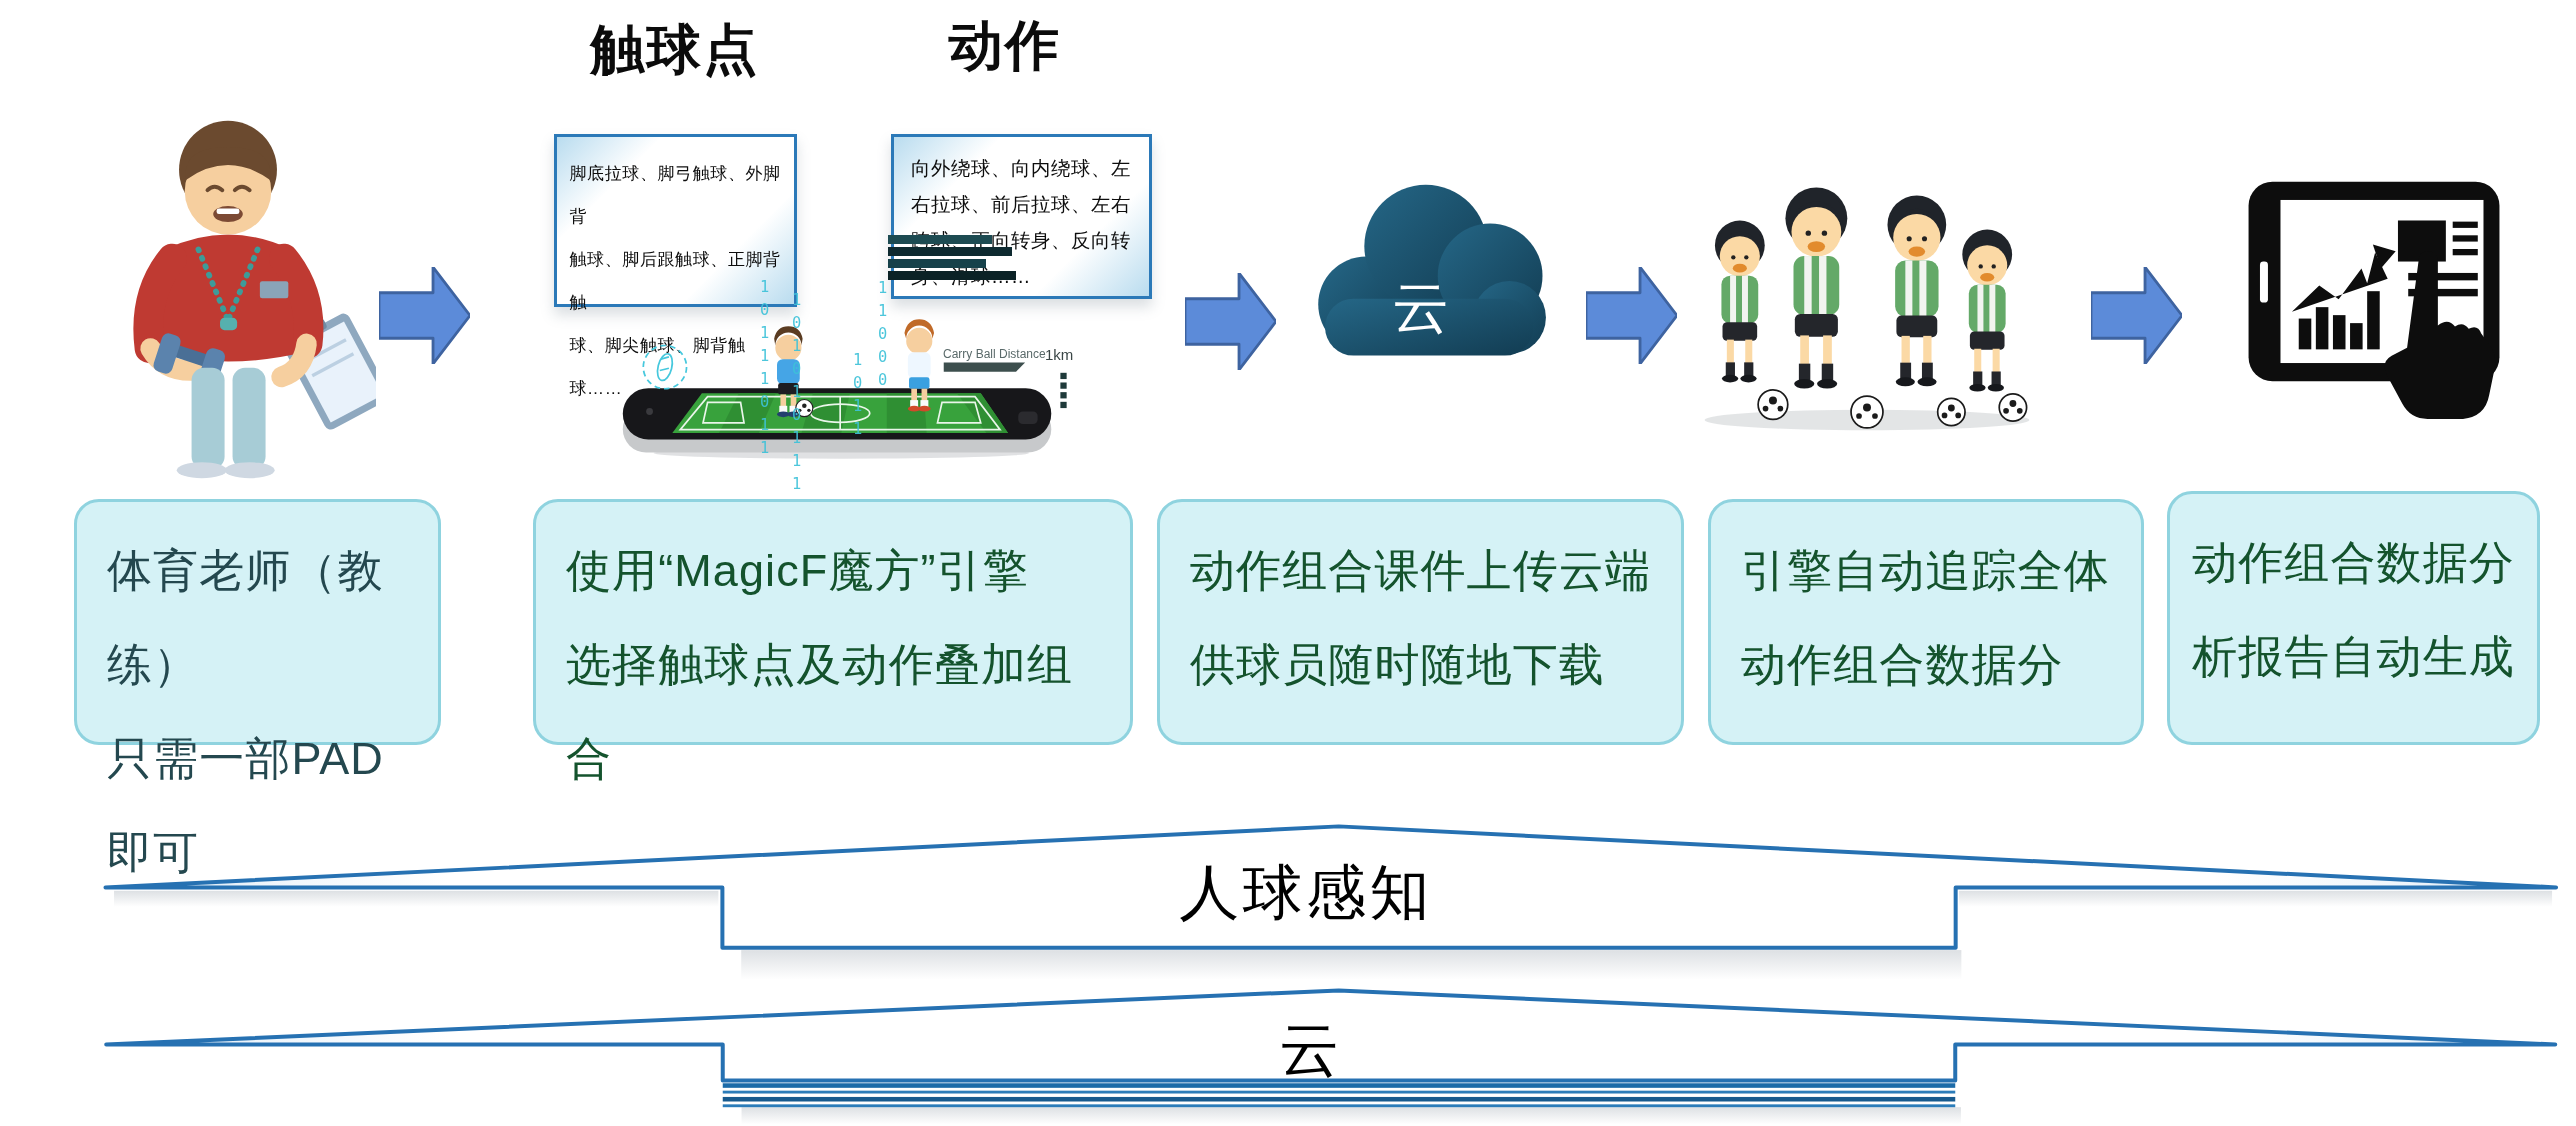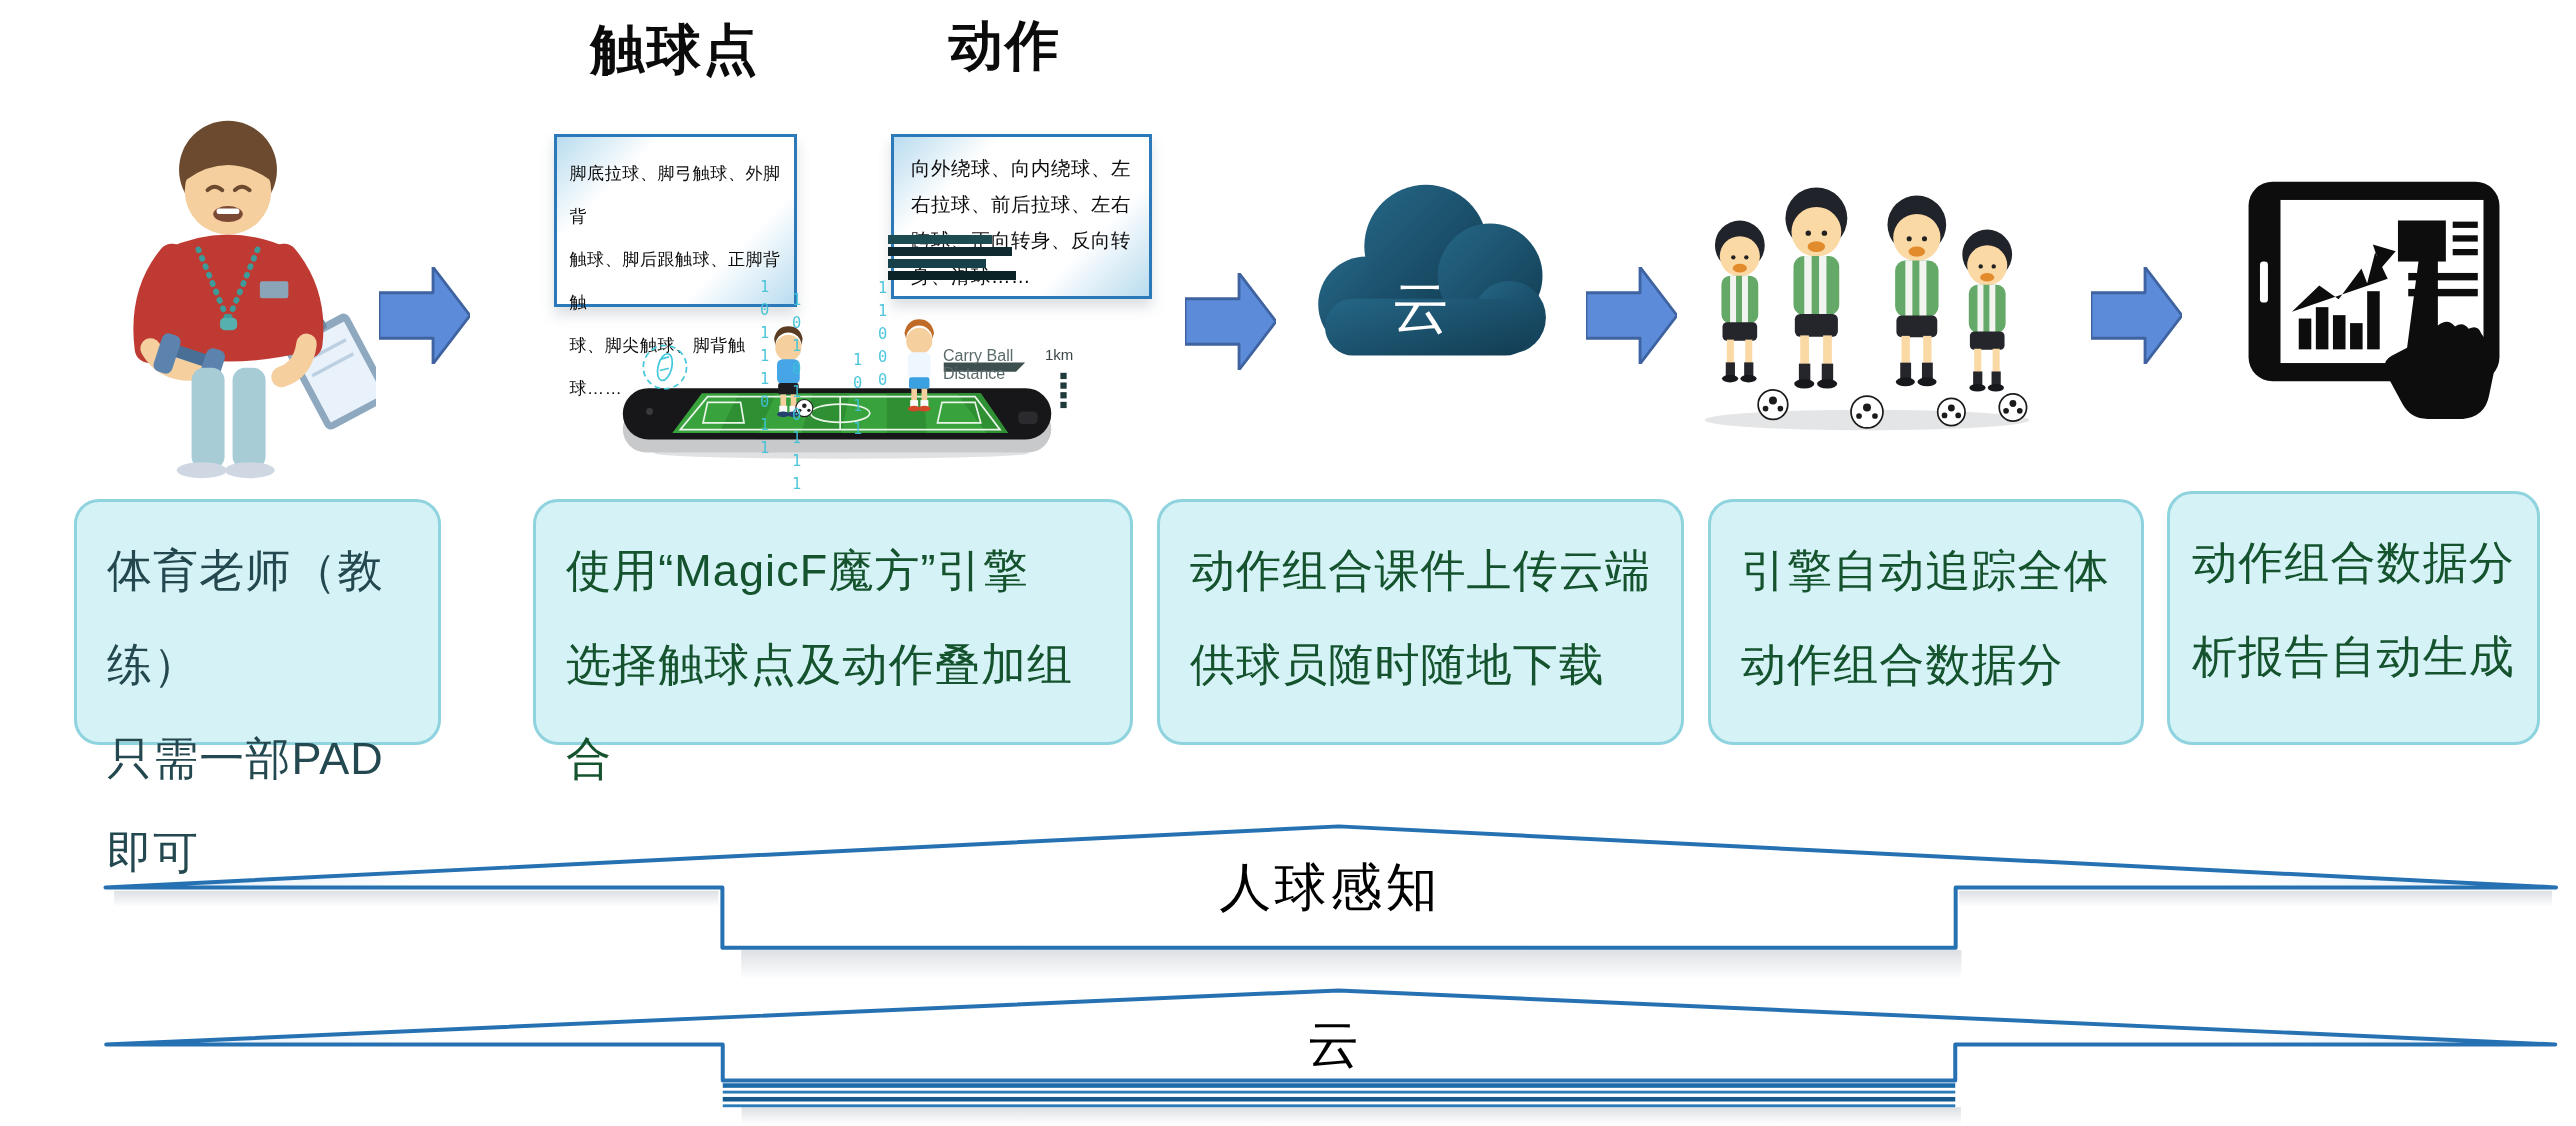--- a/index.html
+++ b/index.html
@@ -16,30 +16,30 @@
   .info-box .body{position:absolute;left:12.5px;right:8px;top:15px;}
 
   
   .step-box{background:#d5f2f6;border:3.4px solid #8fd3df;border-radius:25px;box-sizing:border-box;}
   .step-text{position:absolute;left:30px;right:17px;top:21.7px;font-size:45px;line-height:94px;
              color:#14532d;letter-spacing:1.1px;}
   .step-teal{color:#24484f;}
   .step-center{text-align:center;left:11.4px;right:11.4px;}
 
   
-  .band-label{font-size:52px;color:#000;letter-spacing:3.4px;transform:translateX(-50%);margin-left:24px;}
+  .band-label{font-size:60px;color:#000;letter-spacing:3.4px;transform:translateX(-50%);}
 
   
   .dbar{position:absolute;height:8.6px;}
 
   
   .bin{position:absolute;font-family:"DejaVu Sans Mono",monospace;font-size:15.4px;line-height:23px;
        color:#3ec2d9;white-space:pre-line;text-align:center;opacity:.92;}
 
-  .carry-label{position:absolute;font-size:16px;color:#5a6a6a;}
+  .carry-label{position:absolute;font-size:12px;color:#5a6a6a;}
   .carry-value{position:absolute;font-size:15px;color:#3a4646;}
 </style>
 </head>
 <body>
 
 <div class="stage">
 
   <svg class="abs" style="left:80px;top:100px;" width="296" height="379" viewBox="0 0 520 665">
 
     <g transform="rotate(-28 430 470)">

